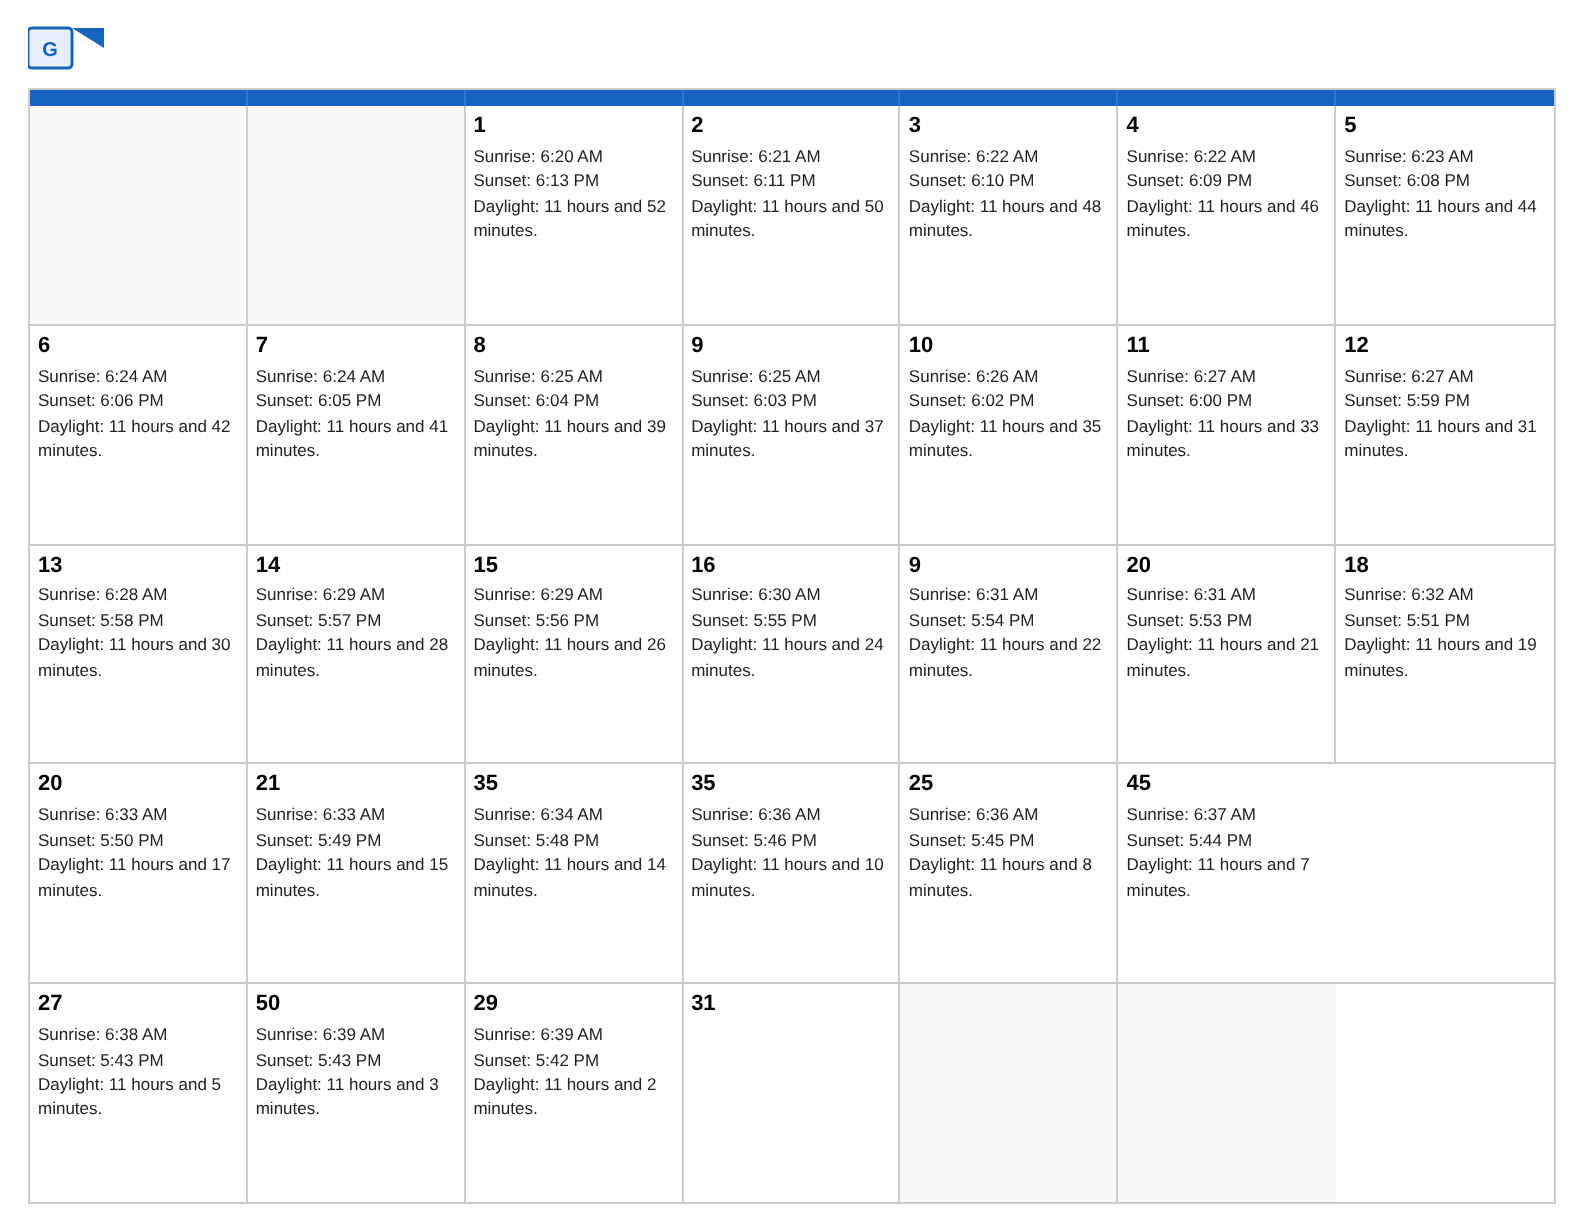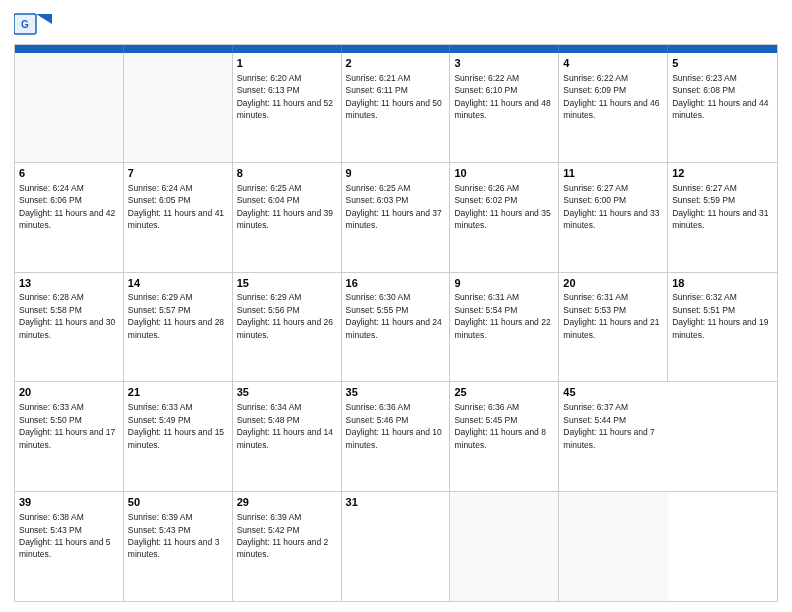--- a/index.html
+++ b/index.html
@@ -163,21 +163,21 @@
         </div>
         <div class="cal-row">
           <div class="cal-cell"><span class="day-num">20</span><span class="cell-info">Sunrise: 6:33 AM<br>Sunset: 5:50 PM<br>Daylight: 11 hours and 17 minutes.</span></div>
           <div class="cal-cell"><span class="day-num">21</span><span class="cell-info">Sunrise: 6:33 AM<br>Sunset: 5:49 PM<br>Daylight: 11 hours and 15 minutes.</span></div>
           <div class="cal-cell"><span class="day-num">35</span><span class="cell-info">Sunrise: 6:34 AM<br>Sunset: 5:48 PM<br>Daylight: 11 hours and 14 minutes.</span></div>
           <div class="cal-cell"><span class="day-num">35</span><span class="cell-info">Sunrise: 6:36 AM<br>Sunset: 5:46 PM<br>Daylight: 11 hours and 10 minutes.</span></div>
           <div class="cal-cell"><span class="day-num">25</span><span class="cell-info">Sunrise: 6:36 AM<br>Sunset: 5:45 PM<br>Daylight: 11 hours and 8 minutes.</span></div>
           <div class="cal-cell"><span class="day-num">45</span><span class="cell-info">Sunrise: 6:37 AM<br>Sunset: 5:44 PM<br>Daylight: 11 hours and 7 minutes.</span></div>
         </div>
         <div class="cal-row">
-          <div class="cal-cell"><span class="day-num">39</span><span class="cell-info">Sunrise: 6:38 AM<br>Sunset: 5:43 PM<br>Daylight: 11 hours and 5 minutes.</span></div>
+          <div class="cal-cell"><span class="day-num">27</span><span class="cell-info">Sunrise: 6:38 AM<br>Sunset: 5:43 PM<br>Daylight: 11 hours and 5 minutes.</span></div>
           <div class="cal-cell"><span class="day-num">50</span><span class="cell-info">Sunrise: 6:39 AM<br>Sunset: 5:43 PM<br>Daylight: 11 hours and 3 minutes.</span></div>
           <div class="cal-cell"><span class="day-num">29</span><span class="cell-info">Sunrise: 6:39 AM<br>Sunset: 5:42 PM<br>Daylight: 11 hours and 2 minutes.</span></div>
           <div class="cal-cell"><span class="day-num">31</span></div>
           <div class="cal-cell empty"></div>
           <div class="cal-cell empty"></div>
         </div>
       </div>
   </div>
 </div>
 

